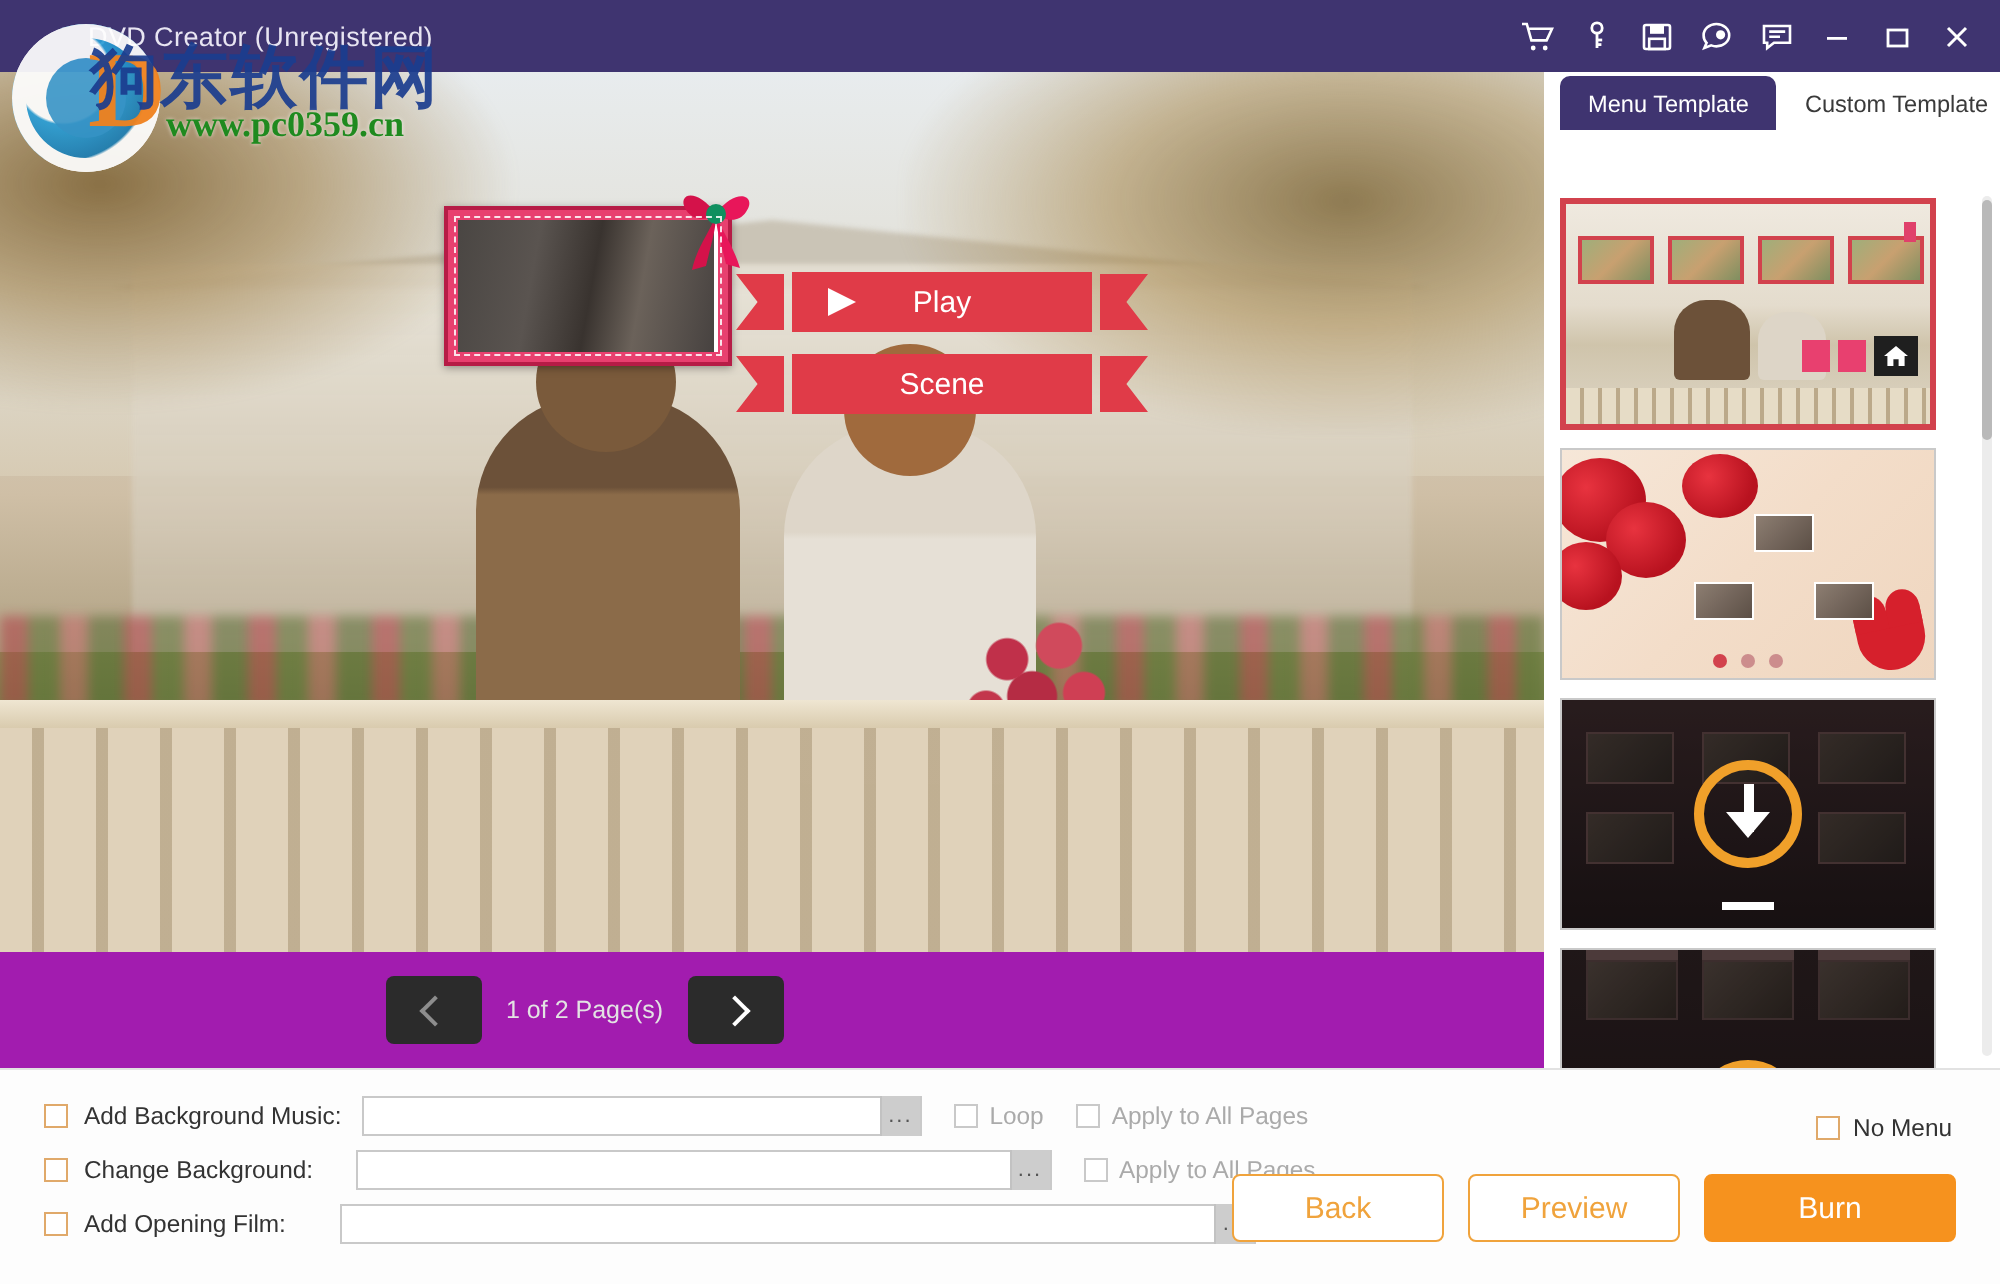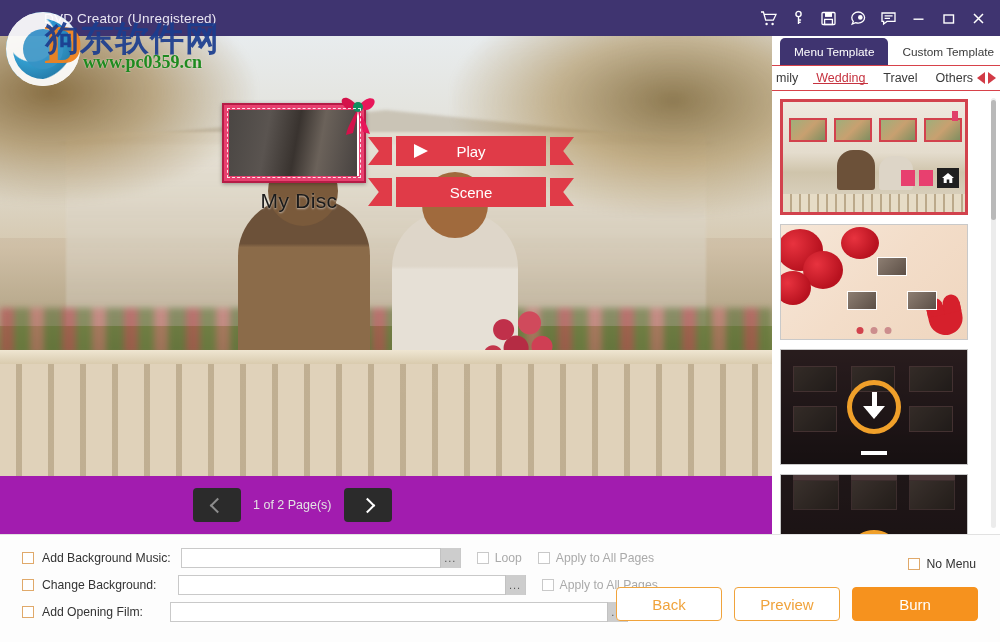--- a/index.html
+++ b/index.html
@@ -475,21 +475,20 @@
       <div class="disc-frame">
         <div class="disc-thumb"></div>
         <svg class="disc-bow" viewBox="0 0 48 50">
           <path d="M24 16 C14 2, 4 6, 9 14 C13 20, 20 19, 24 16Z" fill="#d4124a"></path>
           <path d="M24 16 C34 2, 45 7, 39 15 C35 21, 28 19, 24 16Z" fill="#e8165a"></path>
           <path d="M24 17 C20 26, 14 34, 12 44 L19 42 C21 33, 24 24, 24 17Z" fill="#d4124a"></path>
           <path d="M24 17 C28 26, 33 33, 36 43 L29 41 C27 32, 24 24, 24 17Z" fill="#e8165a"></path>
           <circle cx="24" cy="16" r="5" fill="#0f8f5f"></circle>
         </svg>
       </div>
-      <div class="disc-label">My Disc</div>
     </div>
 
     <div class="ribbons">
       <div class="ribbon">
         <span class="tail-l"></span>
         <span class="play-tri"></span>
         <span>Play</span>
         <span class="tail-r"></span>
       </div>
       <div class="ribbon">
@@ -520,38 +519,20 @@
   <div class="rpanel">
     <div class="tpl-tabs">
       <div class="tpl-tab active">
         <span>Menu Template</span>
       </div>
       <div class="tpl-tab">
         <span>Custom Template</span>
       </div>
     </div>
 
-    <div class="cat-bar">
-      <div class="cat first">
-        <span>mily</span>
-      </div>
-      <div class="cat active">
-        <span>Wedding</span>
-      </div>
-      <div class="cat">
-        <span>Travel</span>
-      </div>
-      <div class="cat">
-        <span>Others</span>
-      </div>
-      <div class="cat-arrows">
-        <span class="arw-l"></span>
-        <span class="arw-r"></span>
-      </div>
-    </div>
 
     <div class="tpl-list">
 
       <div class="tpl-item selected t1">
         <div class="t1-frames">
           <div class="t1-f">
               <span class="t1-pin"></span>
             </div>
           <div class="t1-f">
               <span class="t1-pin"></span>

